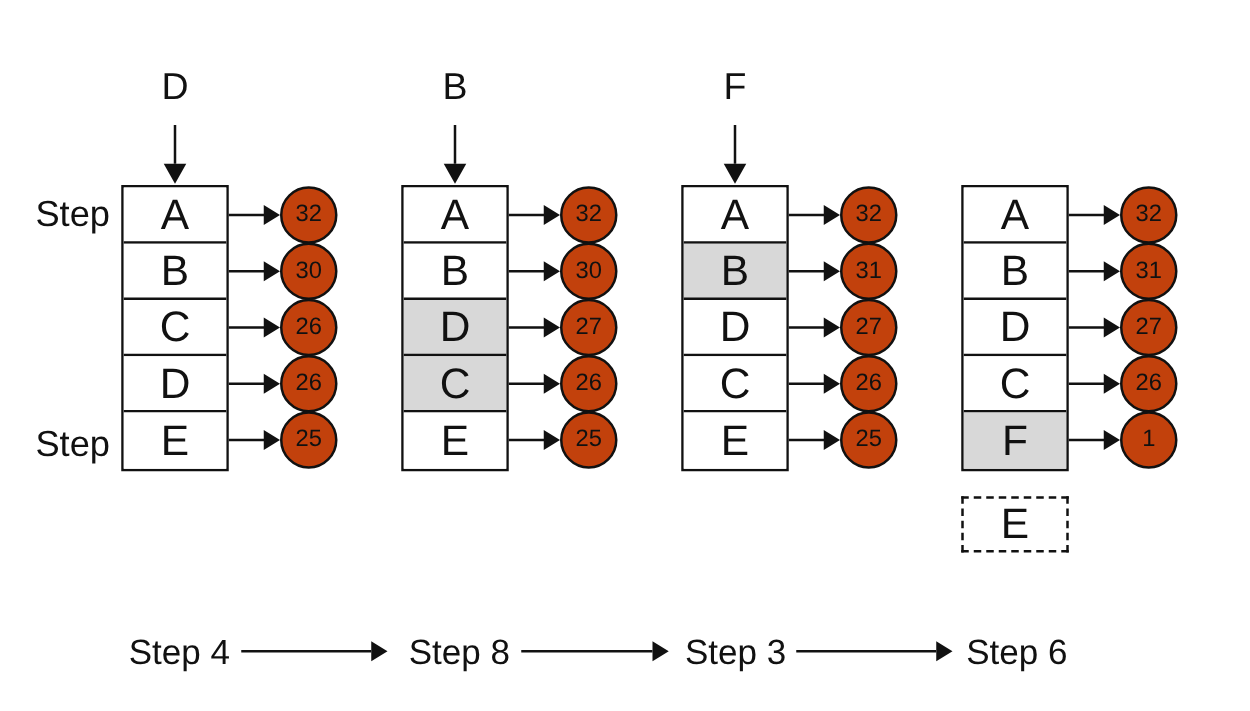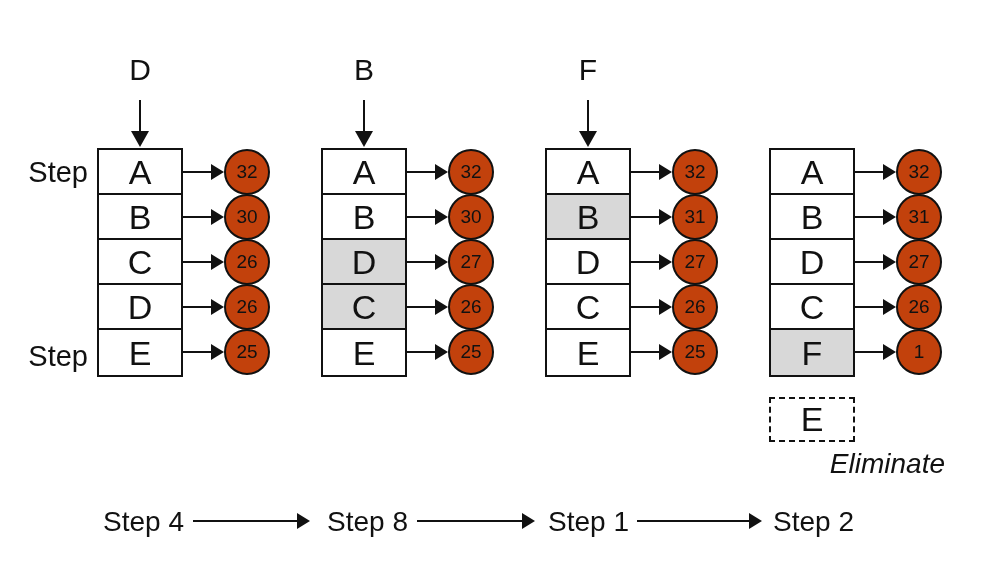--- a/index.html
+++ b/index.html
@@ -287,25 +287,24 @@
   <div class="rowext" style="top:329px">
     <div class="hline"></div>
       <div class="tri-right"></div>
     <div class="circle">
         <span>1</span>
       </div>
   </div>
   <div class="dashed-box">
     <span>E</span>
   </div>
-  <div class="eliminate">Eliminate</div>
 </div>
 
 <div class="stepname" style="left:103px">Step 4</div>
 <div class="navline" style="left:193px;width:104px"></div>
 <div class="navtri" style="left:297px"></div>
 <div class="stepname" style="left:327px">Step 8</div>
 <div class="navline" style="left:417px;width:105px"></div>
 <div class="navtri" style="left:522px"></div>
-<div class="stepname" style="left:548px">Step 1</div>
+<div class="stepname" style="left:548px">Step 3</div>
 <div class="navline" style="left:637px;width:112px"></div>
 <div class="navtri" style="left:749px"></div>
-<div class="stepname" style="left:773px">Step 2</div>
+<div class="stepname" style="left:773px">Step 6</div>
 
 </body></html>

